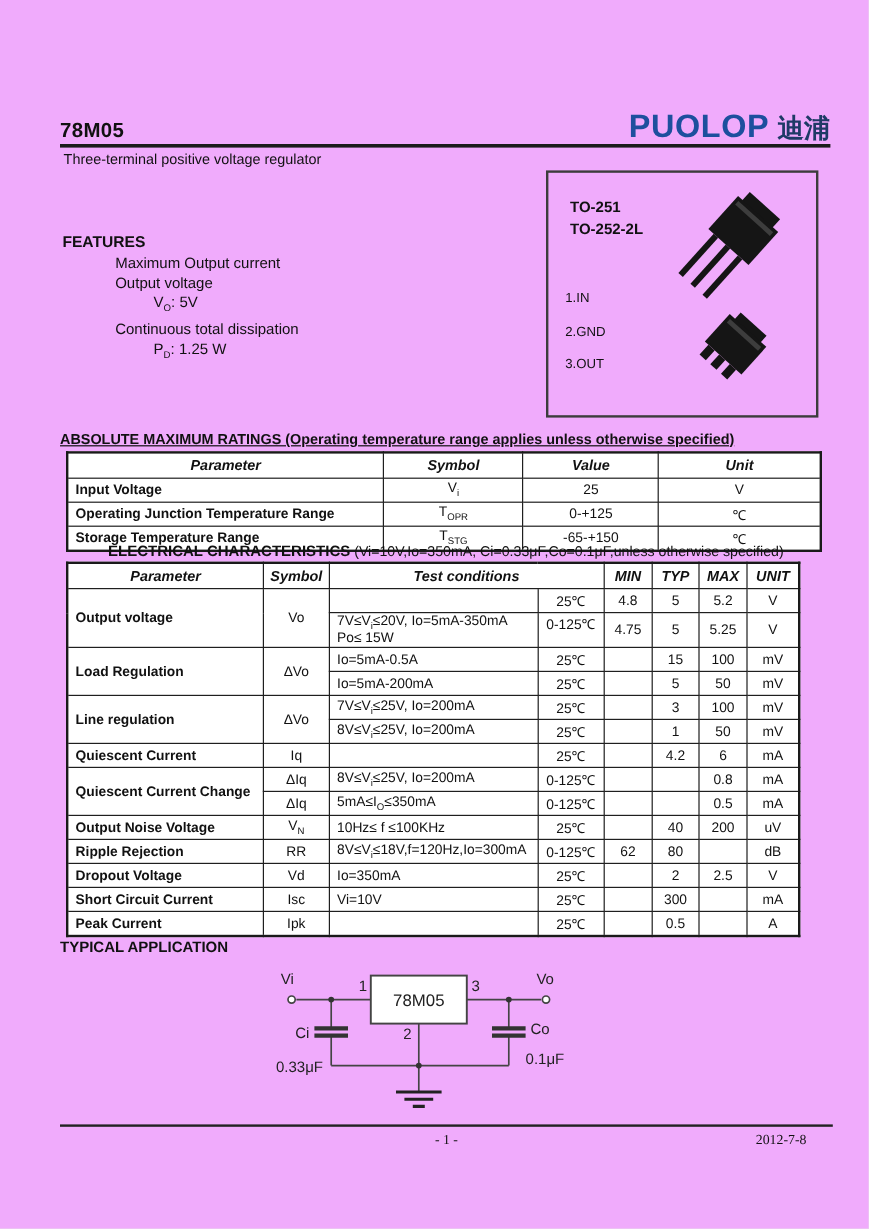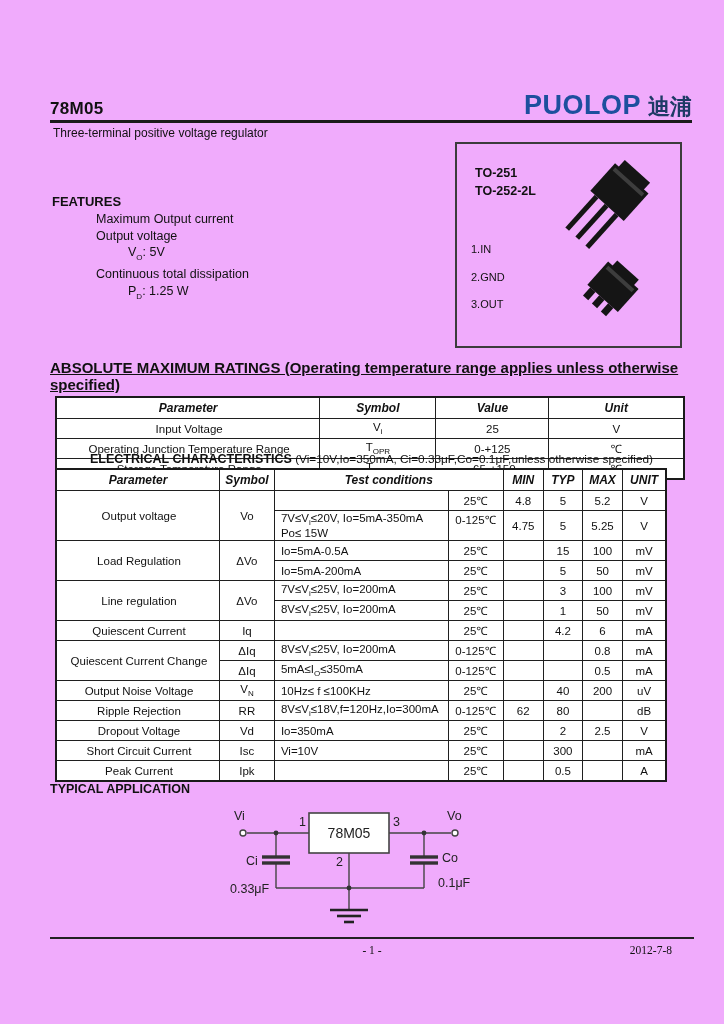--- a/index.html
+++ b/index.html
@@ -25,26 +25,26 @@
   .pkg-img-2{position:absolute;left:104px;top:112px;}
 
   
   .features{position:absolute;left:52px;top:194px;width:360px;font-size:12.5px;}
   .features-heading{font-weight:bold;font-size:13px;margin-bottom:2px;}
   .feat-line{line-height:16.5px;}
   .ind1{padding-left:44px;}
   .ind2{padding-left:76px;}
 
   
-  .section-title{font-weight:bold;font-size:15px;text-decoration:underline;}
+  .section-title{font-weight:bold;font-size:12px;text-decoration:underline;}
   table{border-collapse:collapse;background:#fff;table-layout:fixed;}
   th{border:1px solid #1f1f1f;font-size:12px;padding:2px 4px;height:16px;font-style:italic;}
   td{border:1px solid #1f1f1f;font-size:11.5px;padding:1px 4px;text-align:center;height:17px;
      overflow:hidden;}
-  td.p{text-align:center;font-weight:normal;padding-left:6px;}
+  td.p{text-align:left;font-weight:bold;padding-left:6px;}
   td.c{text-align:left;padding-left:6px;}
   td.top{vertical-align:top;}
   .amr{position:absolute;left:50px;top:359px;width:640px;}
   .amr table{width:630px;margin:3px 0 0 5px;border:2px solid #1a1a1a;}
   .ec{position:absolute;left:50px;top:452px;width:640px;}
   .ec-title{font-size:11.8px;margin-bottom:2px;padding-left:40px;}
   .ec-title b{font-size:12.5px;}
   .ec table{width:612px;margin-left:5px;border:2px solid #1a1a1a;}
 
   

